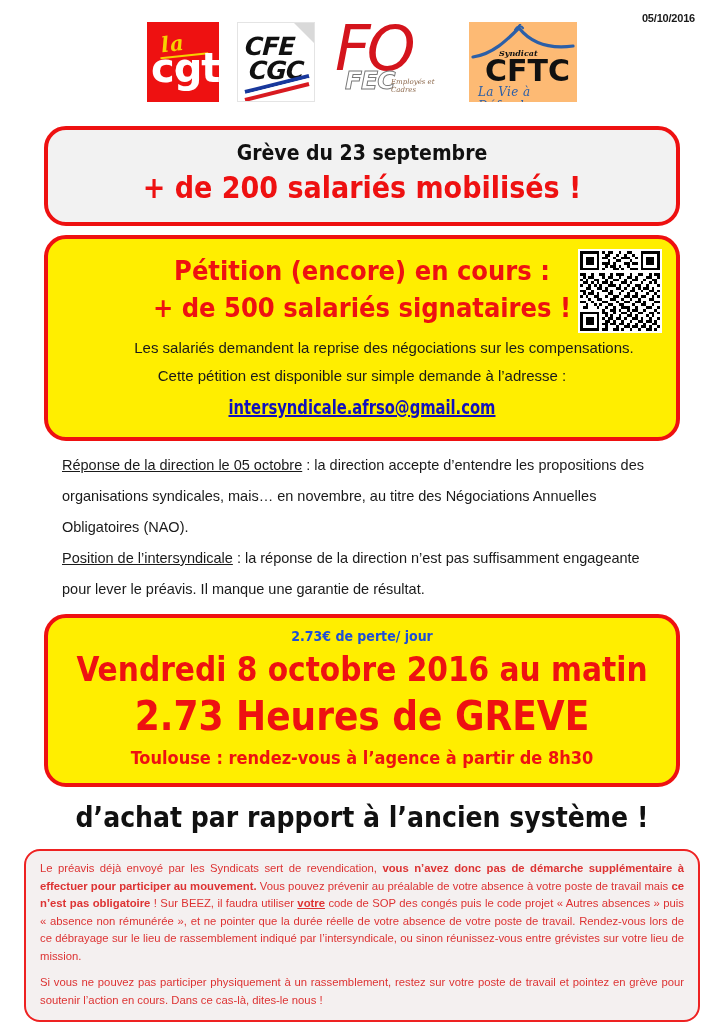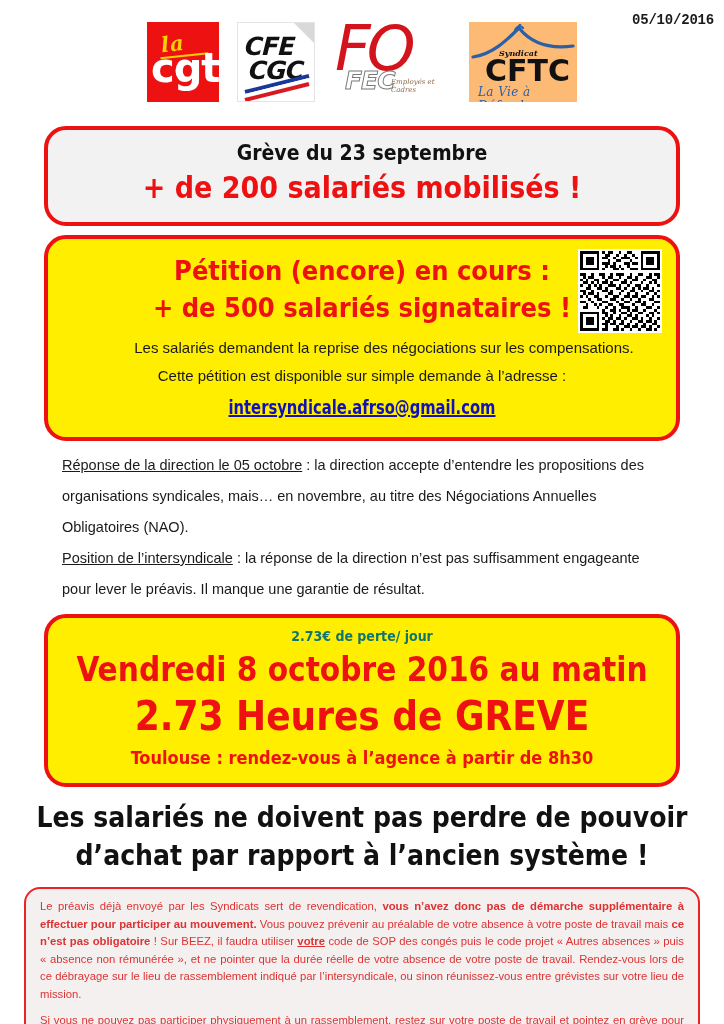--- a/index.html
+++ b/index.html
@@ -19,27 +19,27 @@
   }
 
   
   .header {
     position: relative;
     height: 118px;
     width: 724px;
   }
   .doc-date {
     position: absolute;
-    right: 10px;
+    right: 29px;
     top: 12px;
-    font-size: 14px;
+    font-size: 11px;
     font-weight: bold;
     letter-spacing: -0.2px;
     color: #1a1a1a;
-    font-family: Liberation Mono, monospace;
+    font-family: Liberation Sans, sans-serif;
   }
   .logo-row {
     position: absolute;
     left: 0;
     top: 22px;
     width: 724px;
     height: 84px;
     display: flex;
     justify-content: center;
     align-items: flex-start;
@@ -302,21 +302,21 @@
     line-height: 31px;
     color: #1a1a1a;
   }
   #direction-response .u { text-decoration: underline; }
 
   
   #box-greve { margin-top: 9px; padding: 8px 0 12px; }
   #box-greve .perte {
     text-align: center;
     font-size: 14px;
-    color: #0f766e;
+    color: #1d4ed8;
     line-height: 20px;
   }
   #box-greve .date {
     text-align: center;
     font-size: 33px;
     color: #ee1111;
     line-height: 43px;
     margin-top: 2px;
   }
   #box-greve .hours {
@@ -656,20 +656,19 @@
 </div>
 
 <div class="box box-yellow" id="box-greve">
   <div class="perte"><span class="cond">2.73€ de perte/ jour</span></div>
   <div class="date"><span class="cond">Vendredi 8 octobre 2016 au matin</span></div>
   <div class="hours"><span class="cond">2.73 Heures de GREVE</span></div>
   <div class="rdv"><span class="cond">Toulouse : rendez-vous à l’agence à partir de 8h30</span></div>
 </div>
 
 <div id="slogan">
-  <div class="s1"><span class="cond">Les salariés ne doivent pas perdre de pouvoir</span></div>
   <div class="s2"><span class="cond">d’achat par rapport à l’ancien système !</span></div>
 </div>
 
 <div id="box-instructions">
   <p><span>Le préavis déjà envoyé par les Syndicats sert de revendication, </span><b>vous n’avez donc pas de démarche supplémentaire à effectuer pour participer au mouvement.</b><span> Vous pouvez prévenir au préalable de votre absence à votre poste de travail mais </span><b>ce n’est pas obligatoire</b><span> ! Sur BEEZ, il faudra utiliser </span><u>votre</u><span> code de SOP des congés puis le code projet « Autres absences » puis « absence non rémunérée », et ne pointer que la durée réelle de votre absence de votre poste de travail. Rendez-vous lors de ce débrayage sur le lieu de rassemblement indiqué par l’intersyndicale, ou sinon réunissez-vous entre grévistes sur votre lieu de mission.</span></p>
   <p class="gap">Si vous ne pouvez pas participer physiquement à un rassemblement, restez sur votre poste de travail et pointez en grève pour soutenir l’action en cours. Dans ce cas-là, dites-le nous !</p>
 </div>
 
 </body></html>

